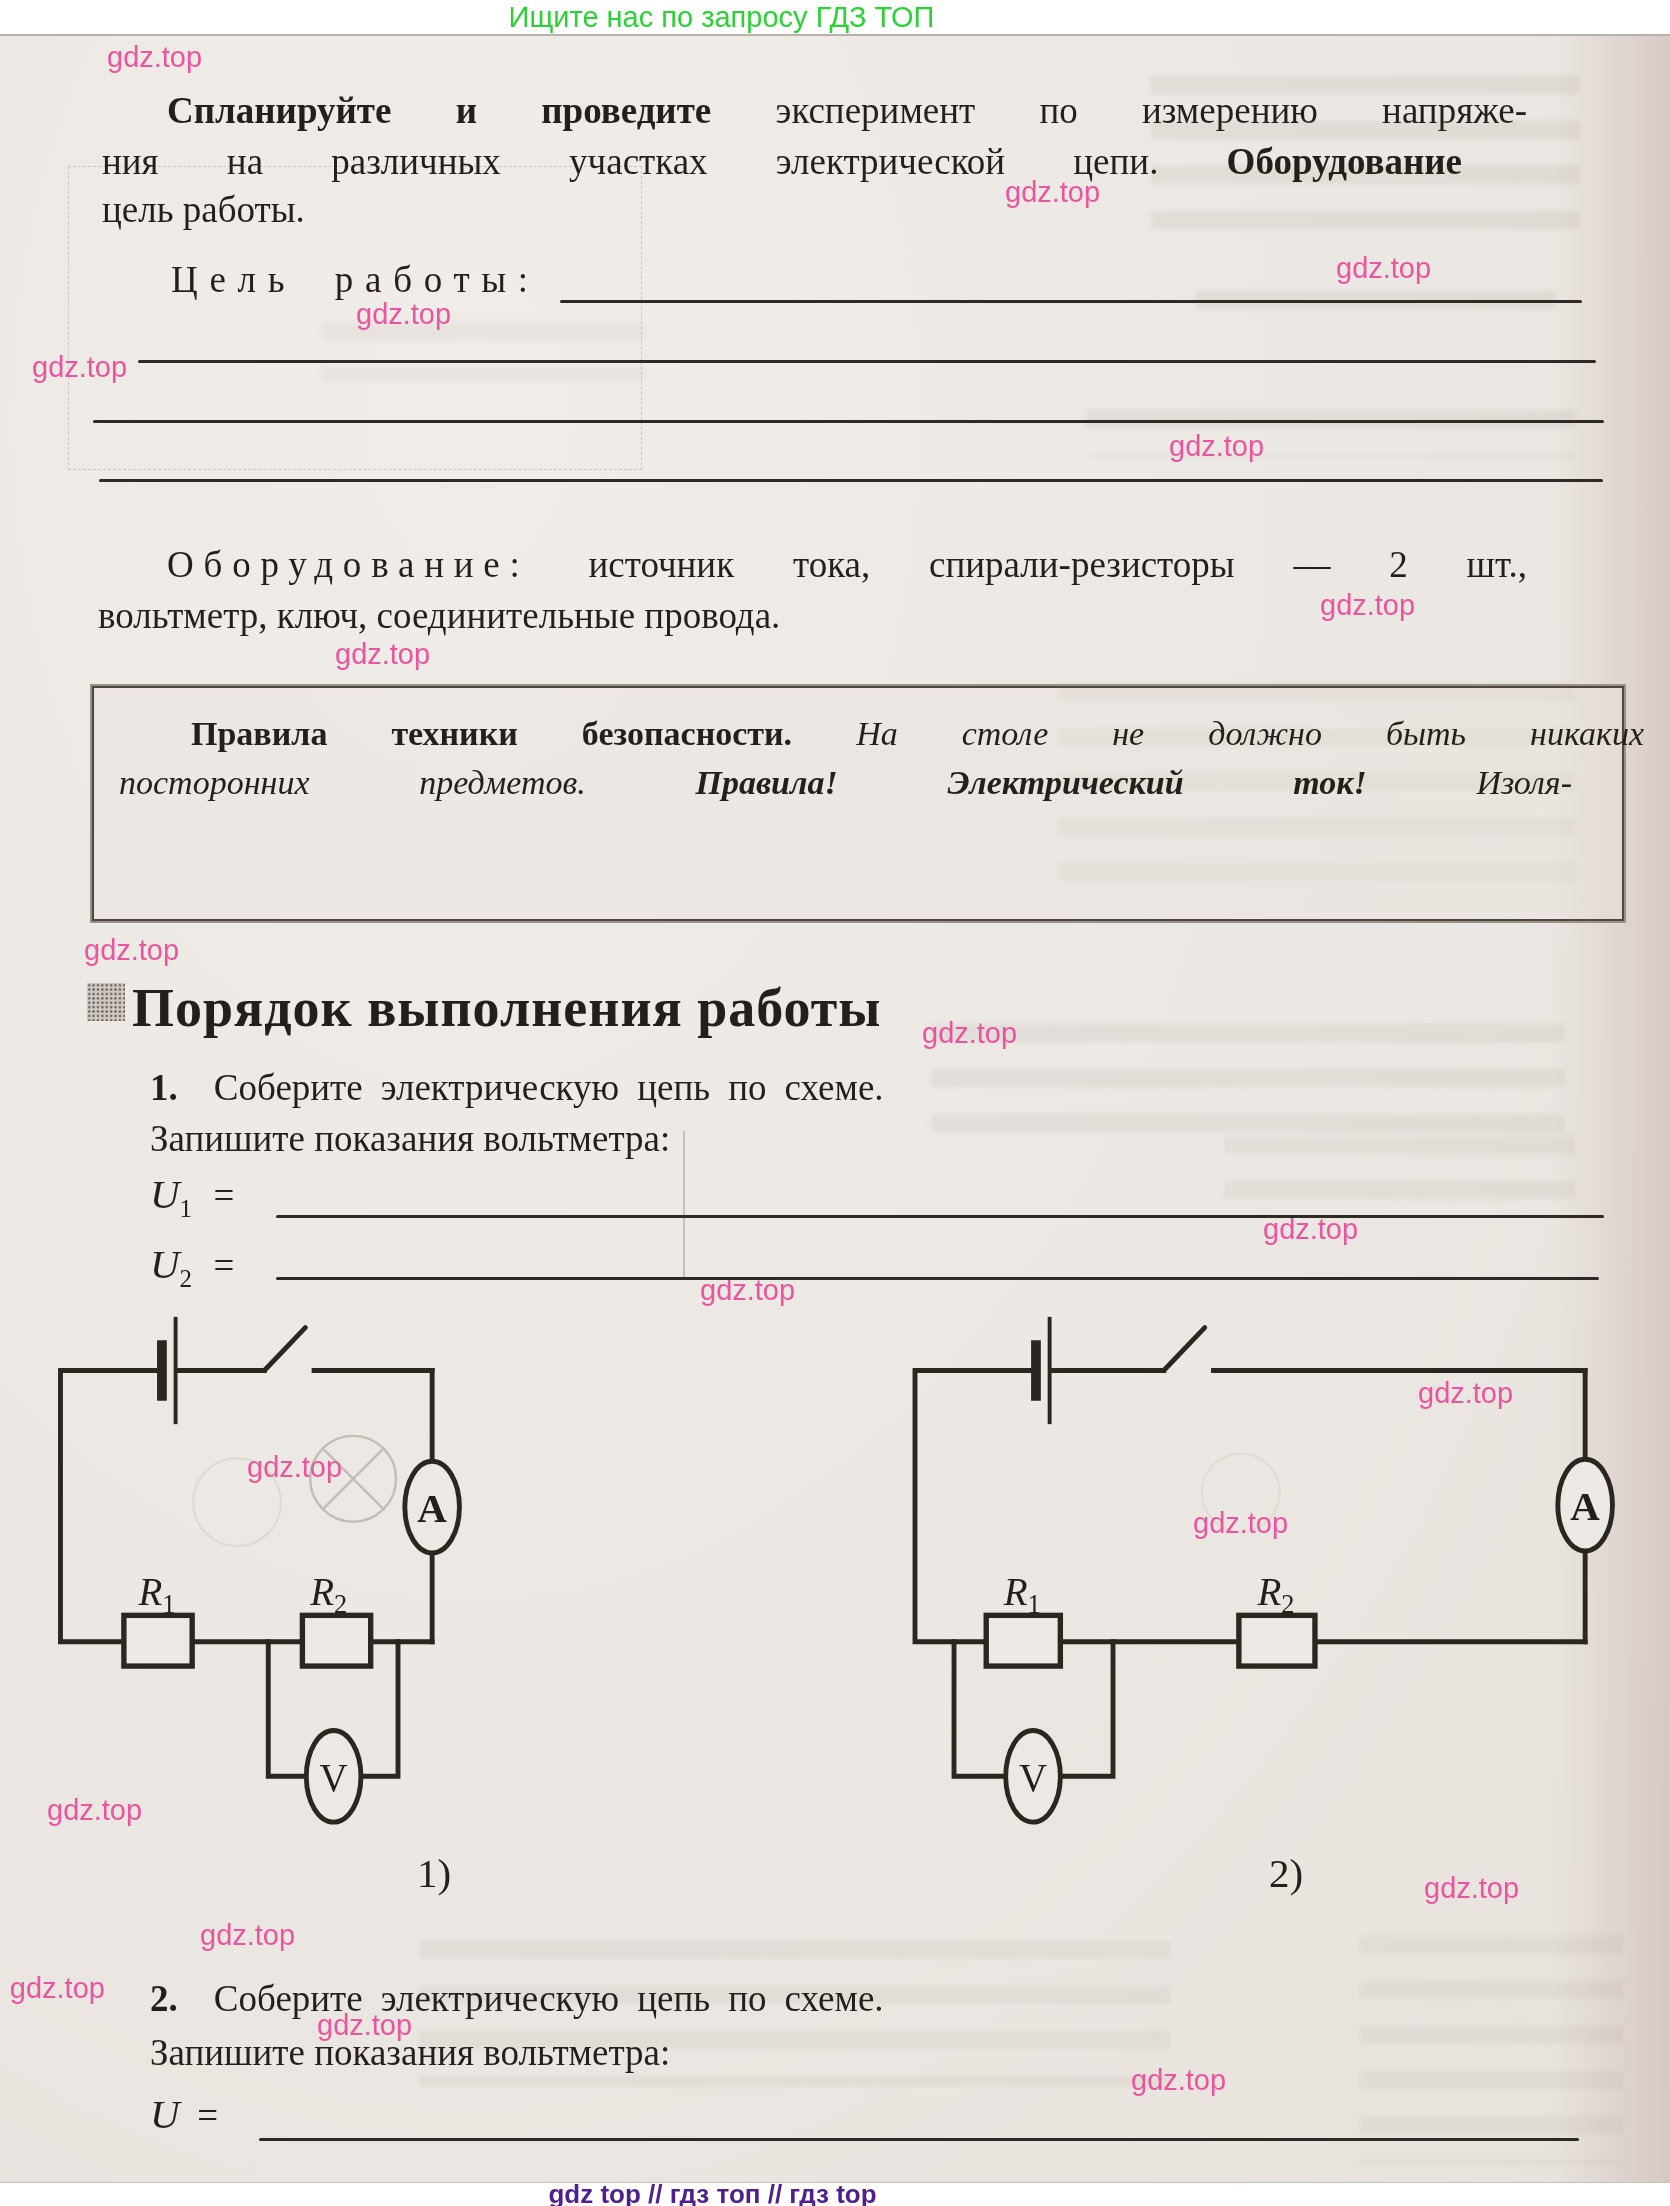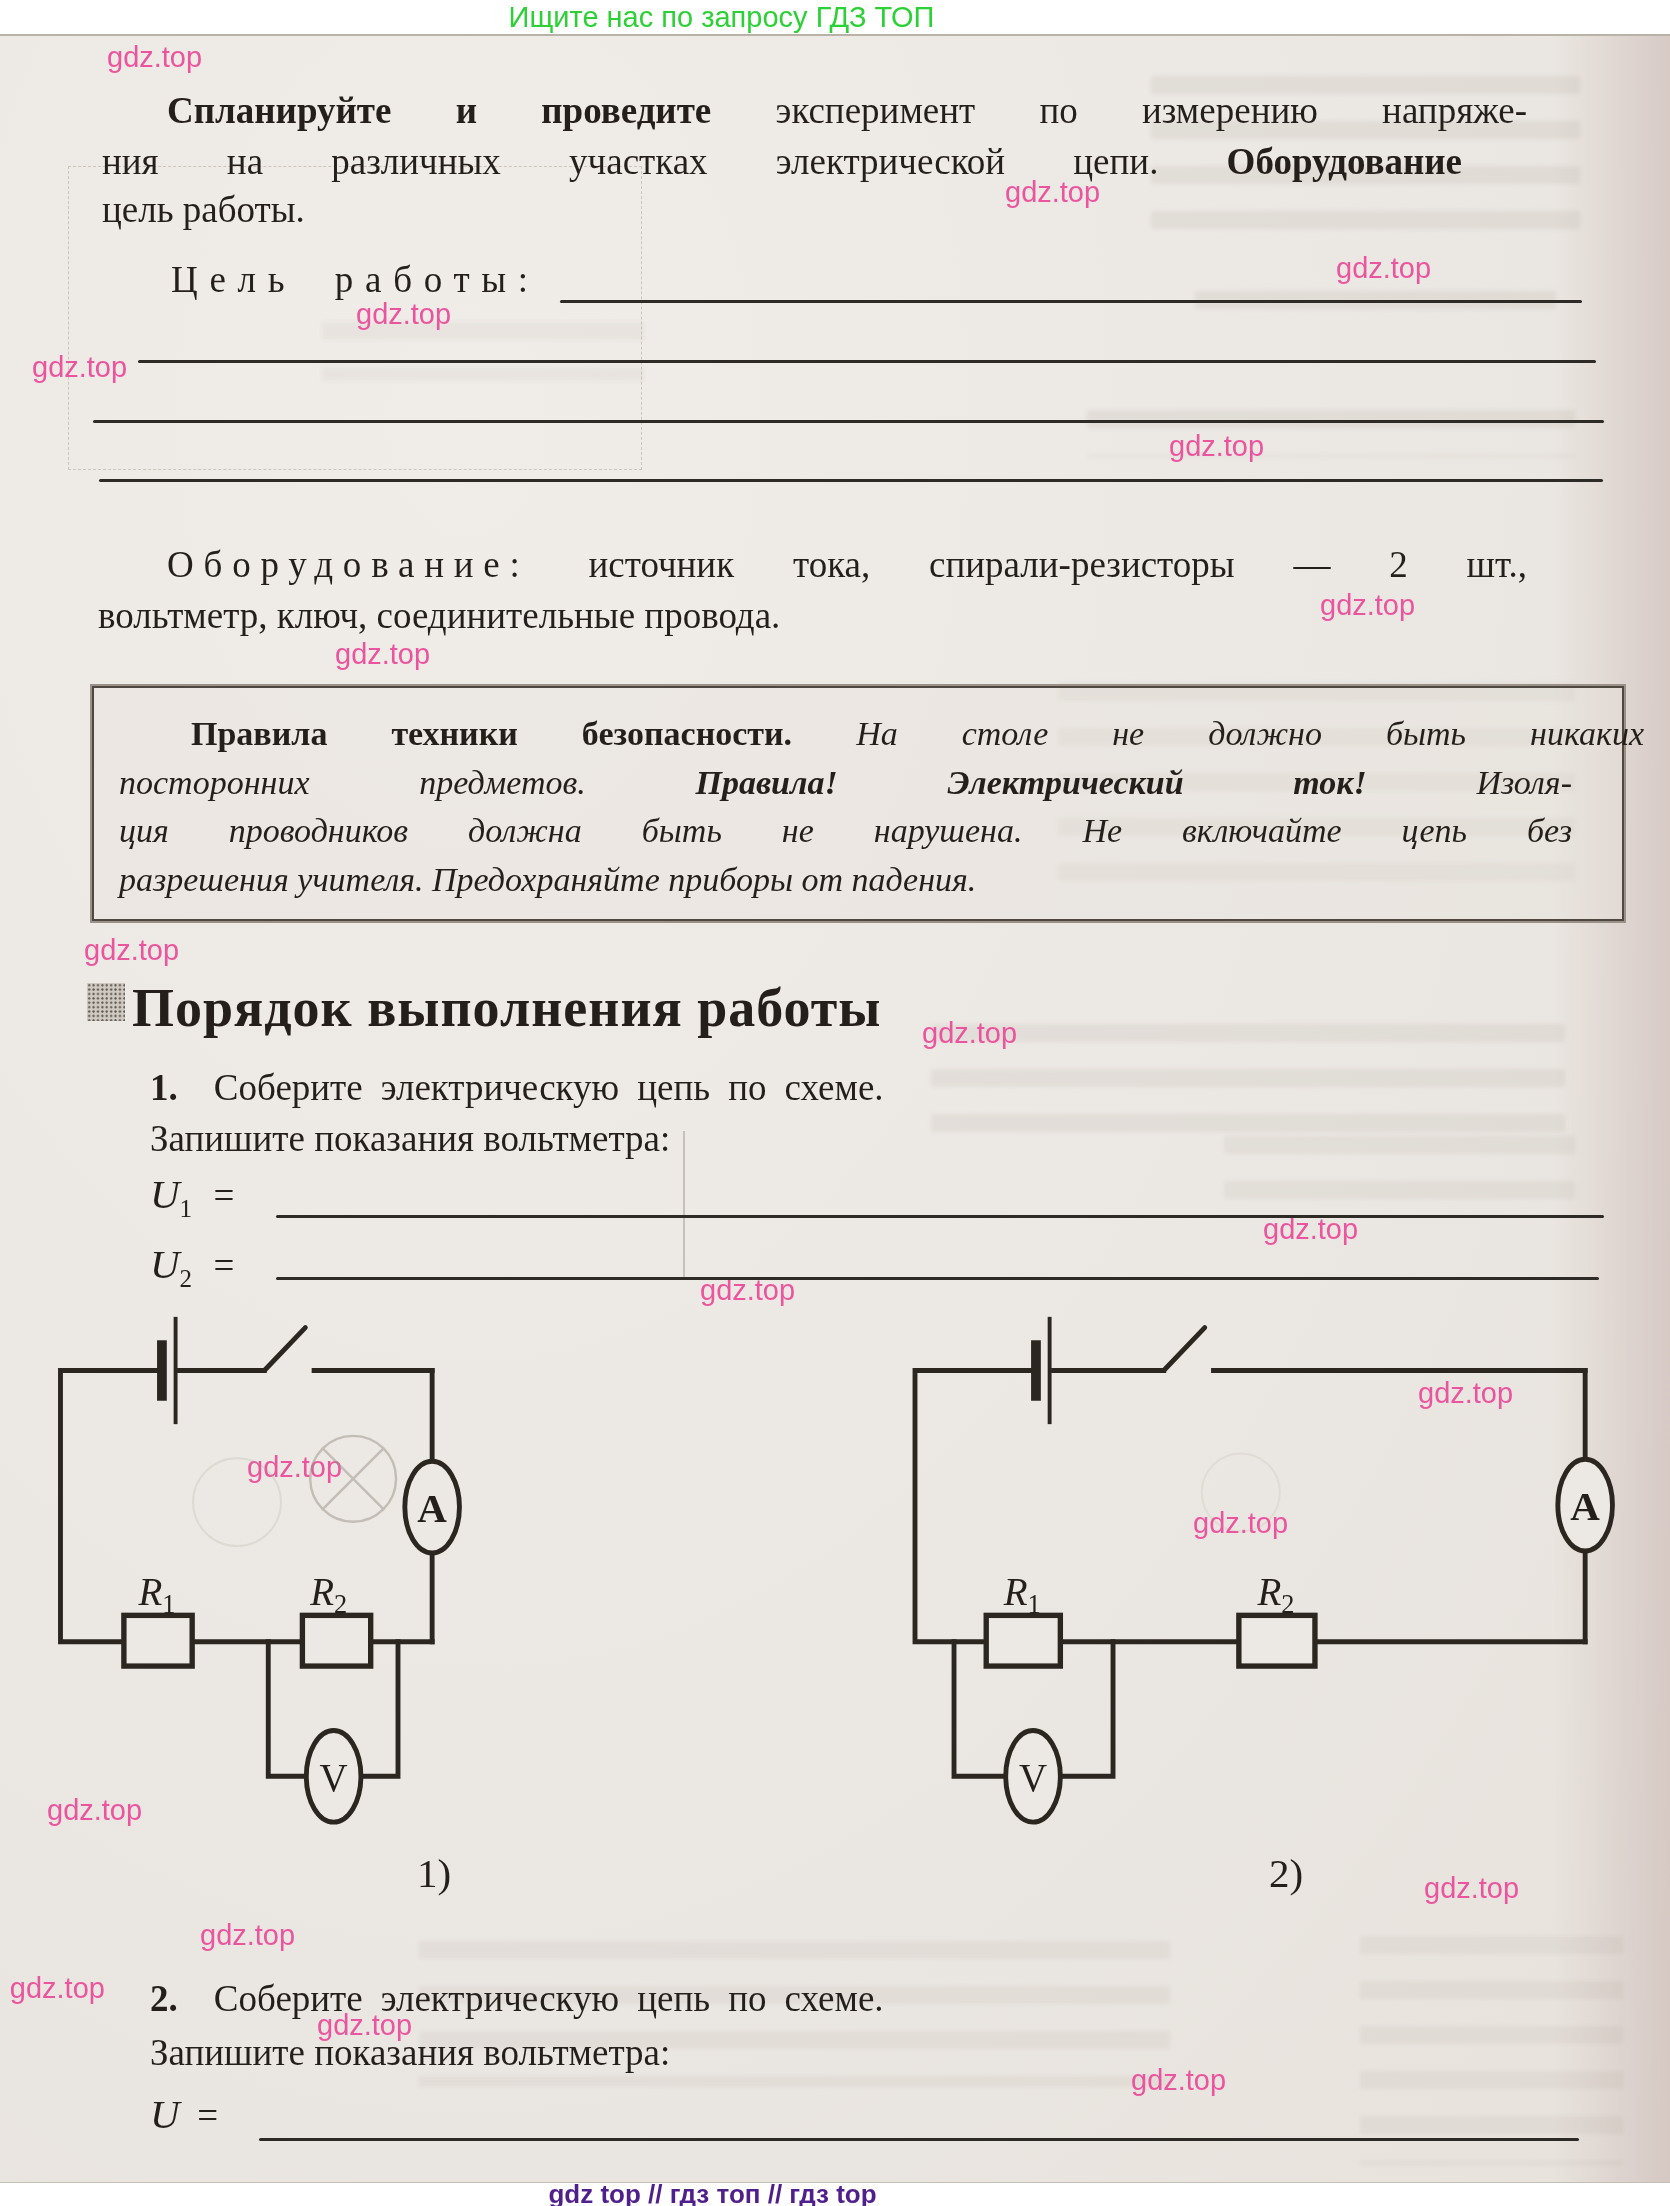--- a/index.html
+++ b/index.html
@@ -122,22 +122,20 @@
 </div>
 <div class="tline" style="left:98px;top:593px;">вольтметр, ключ, соединительные провода.</div>
 
 <div class="safety">
   <div class="sline" style="top:27px;padding-left:72px;">
     <span class="sb">Правила техники безопасности.</span><span> На столе не должно быть никаких</span>
   </div>
   <div class="sline" style="top:76px;">
     <span>посторонних предметов. </span><span class="sbi">Правила! Электрический ток!</span><span> Изоля-</span>
   </div>
-  <div class="sline" style="top:124px;">ция проводников должна быть не нарушена. Не включайте цепь без</div>
-  <div class="sline lastleft" style="top:173px;">разрешения учителя. Предохраняйте приборы от падения.</div>
 </div>
 
 <div class="bullet-square"></div>
 <div class="heading">Порядок выполнения работы</div>
 
 <div class="tline wsp" style="left:150px;top:1065px;">
   <span class="stepno">1.</span>&nbsp;&nbsp;<span>Соберите электрическую цепь по схеме.</span>
 </div>
 <div class="tline" style="left:150px;top:1116px;">Запишите показания вольтметра:</div>
 

